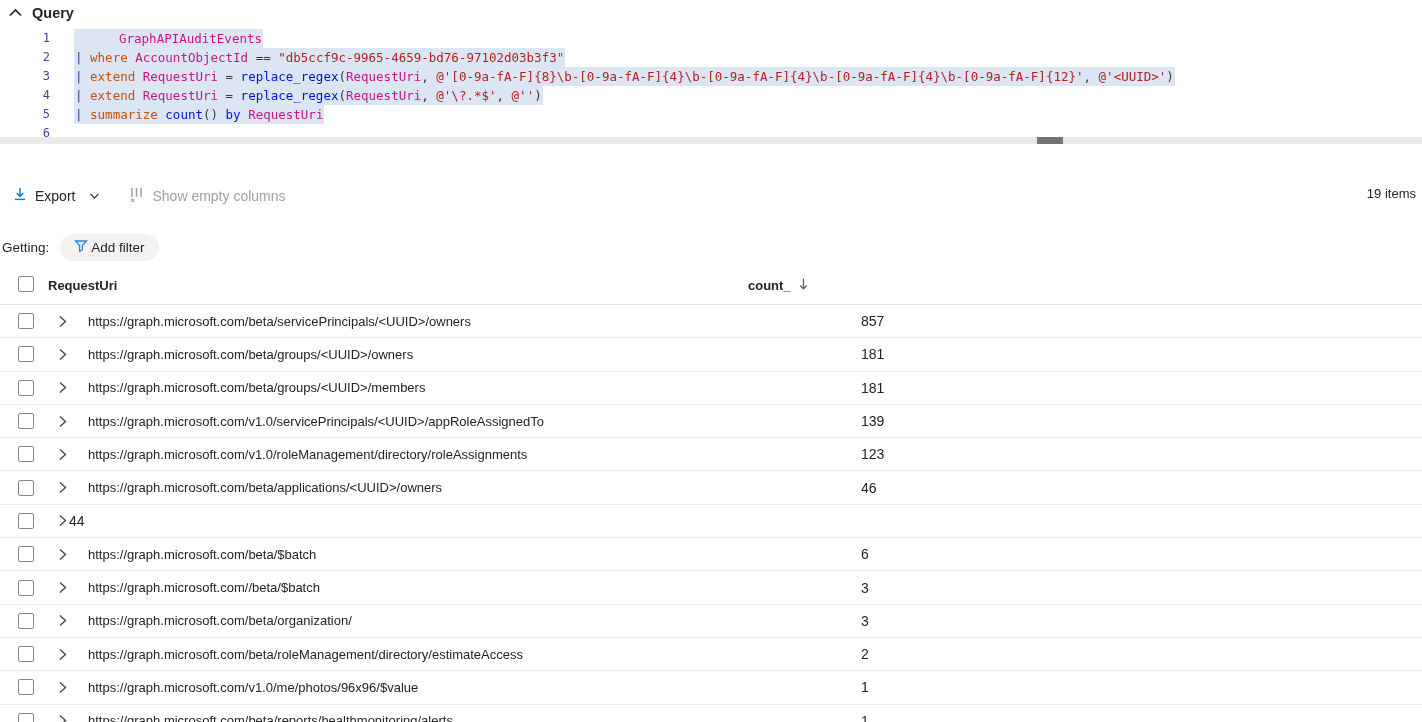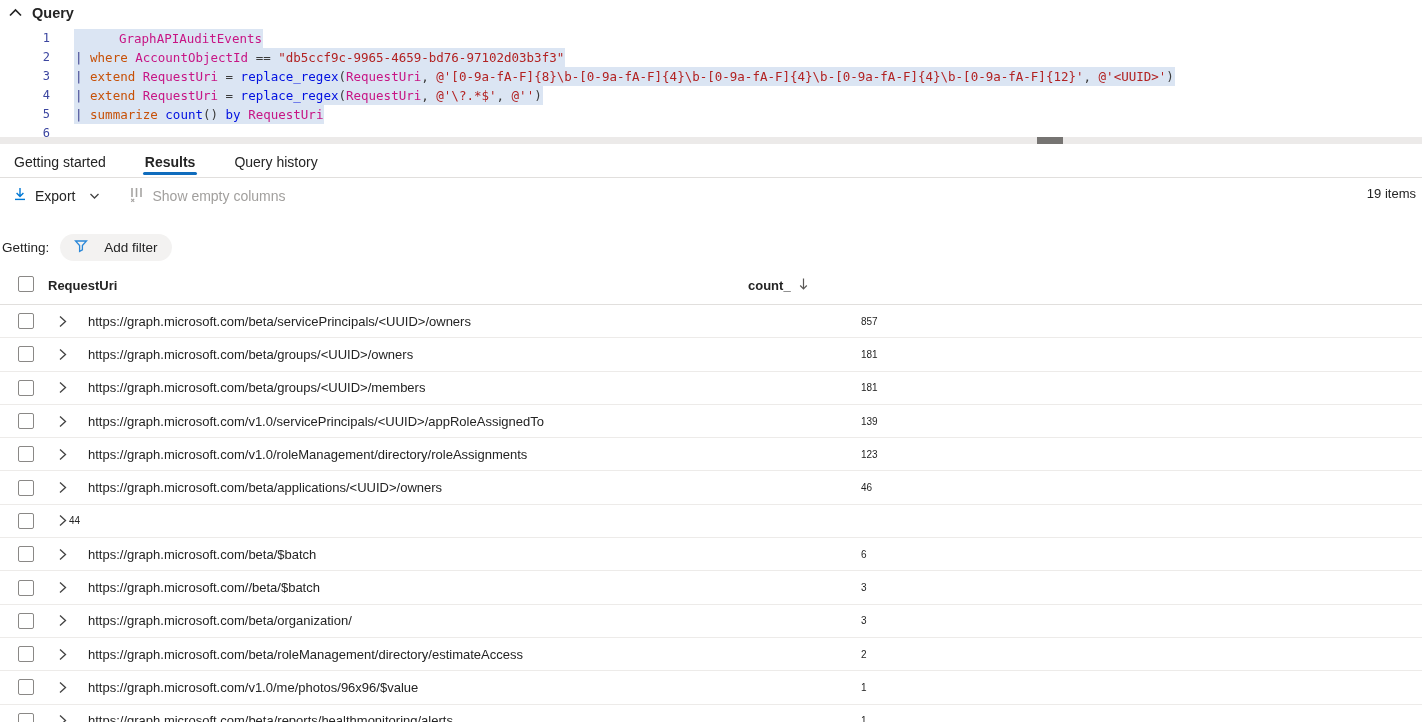--- a/index.html
+++ b/index.html
@@ -37,42 +37,42 @@
           color:#242424;cursor:pointer;padding:0;font-family:inherit;}
   .tb-btn.disabled{color:#A19F9D;cursor:default;}
   .tb-spacer{flex:1;}
   .items-count{font-size:13px;color:#242424;margin-right:2px;}
   .chev-gap{margin-left:7px;display:flex;}
   .gap28{margin-left:28px;}
 
   
   #filters{position:absolute;top:234px;left:2px;display:flex;align-items:center;gap:11px;}
   .filters-label{font-size:13.5px;color:#242424;}
-  .pill-btn{display:flex;align-items:center;gap:16px;height:27px;padding:0 14px;border:none;
+  .pill-btn{display:flex;align-items:center;gap:3px;height:27px;padding:0 14px;border:none;
             border-radius:14px;background:#F3F2F1;font-size:13.5px;color:#242424;cursor:pointer;
             font-family:inherit;}
 
   
   #grid-header{position:absolute;top:266px;left:0;right:0;height:38px;border-bottom:1px solid #E1DFDD;}
   .cbx{width:16px;height:16px;box-sizing:border-box;border:1px solid #8A8886;border-radius:2px;
        background:#fff;cursor:pointer;flex:none;}
   #grid-header .cbx{position:absolute;left:18px;top:10px;}
   .hdr-cell{position:absolute;top:0;height:100%;display:flex;align-items:center;gap:7px;
             font-size:13px;font-weight:600;color:#242424;cursor:pointer;}
   .hdr-requesturi{left:48px;}
   .hdr-count{left:748px;}
 
   #grid-rows{position:absolute;top:305px;left:0;right:0;bottom:0;overflow:hidden;}
   .grid-row{position:relative;display:flex;align-items:center;height:33.3px;
             box-sizing:border-box;border-bottom:1px solid #EDEBE9;cursor:pointer;}
   .grid-row .cbx{margin-left:18px;}
   .cell-chev{margin-left:23px;width:12px;height:13px;flex:none;display:flex;align-items:center;cursor:pointer;}
   .cell-url{margin-left:19px;width:773px;flex:none;font-size:13px;color:#242424;
             white-space:nowrap;overflow:hidden;}
-  .cell-count{font-size:10px;color:#242424;}
+  .cell-count{font-size:14px;color:#242424;}
 </style>
 </head>
 <body>
 
 <div id="stage">
 
   <div class="query-header">
     <button class="icon-btn">
       <span>
         <svg width="15" height="11" viewBox="0 0 15 11">
@@ -106,25 +106,20 @@
       </div>
       <div class="code-row">
         <span class="ln">6</span>
         <span class="code-line"><span class="hl"></span></span>
       </div>
     </div>
   <div class="editor-scroll-track">
     <div class="editor-scroll-thumb"></div>
   </div>
 
-  <div id="tab-bar">
-      <div class="tab">Getting started</div>
-      <div class="tab active">Results</div>
-      <div class="tab">Query history</div>
-    </div>
 
   <div id="toolbar">
     <button class="tb-btn">
       <span>
         <svg width="16" height="16" viewBox="0 0 16 16">
             <path d="M8 2v8 M4.6 7 L8 10.4 L11.4 7" fill="none" stroke="#0078D4" stroke-width="1.4"></path>
             <path d="M3 13.4h10" stroke="#0078D4" stroke-width="1.4"></path>
           </svg>
       </span>
       <span>Export</span>

